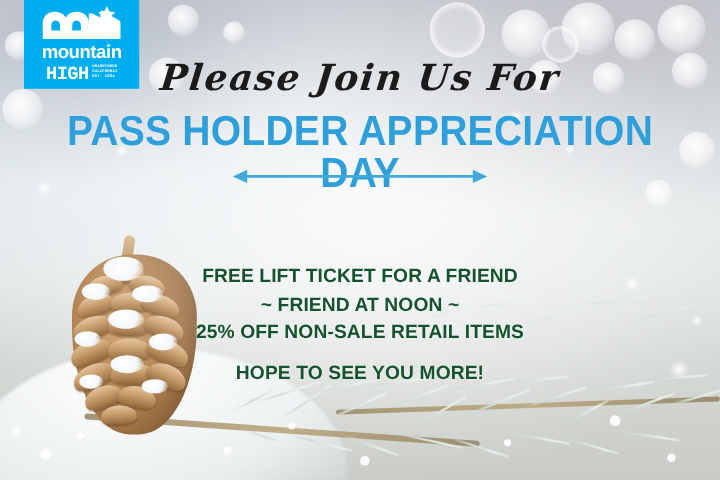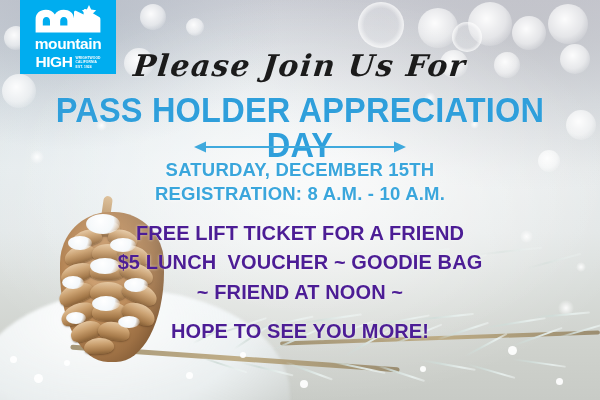--- a/index.html
+++ b/index.html
@@ -156,23 +156,23 @@
   .logo-word {
     color: #ffffff;
     font-weight: 700;
     letter-spacing: -0.4px;
     line-height: 0.92;
     text-align: center;
   }
   .logo-mountain { font-size: 15.5px; margin-top: 2px; }
   .logo-high-row {
     display: flex;
-    align-items: flex-end;
     gap: 3px;
     margin-top: 1px;
+    font-family: Liberation Mono, monospace;
   }
   .logo-high { font-size: 15.5px; font-weight: 700; color: #fff; letter-spacing: -0.4px; }
   .logo-sub {
     font-size: 3.3px;
     line-height: 1.25;
     color: #ffffff;
     font-weight: 700;
     text-align: left;
     letter-spacing: 0.1px;
     padding-bottom: 2px;
@@ -238,23 +238,23 @@
     text-shadow: 0 0 4px rgba(255,255,255,0.85);
   }
 
   .body-lines {
     position: absolute;
     left: 0; right: 0;
     top: 219px;
     text-align: center;
     font-family: "Liberation Sans", sans-serif;
     font-weight: 700;
-    font-size: 20px;
+    font-size: 16px;
     line-height: 1.47;
-    color: #4c1d95;
+    color: #14532d;
     letter-spacing: 0.1px;
     text-shadow: 0 0 3px rgba(255,255,255,0.55);
   }
   .body-lines .gap { display: block; height: 10px; }
   .pre { white-space: pre; }
 </style>
 </head>
 <body>
 
 <div class="poster">
@@ -397,27 +397,23 @@
     <div class="headline">PASS HOLDER APPRECIATION DAY</div>
 
     <div class="arrow-wrap">
       <svg class="arrow-svg" width="212" height="14" viewBox="0 0 212 14">
         <line x1="10" y1="7" x2="202" y2="7" stroke="#3FA9DD" stroke-width="2.2"></line>
         <polygon points="0,7 12,1.5 12,12.5" fill="#3FA9DD"></polygon>
         <polygon points="212,7 200,1.5 200,12.5" fill="#3FA9DD"></polygon>
       </svg>
     </div>
 
-    <div class="datelines">
-      <div>SATURDAY, DECEMBER 15TH</div>
-      <div>REGISTRATION: 8 A.M. - 10 A.M.</div>
-    </div>
 
     <div class="body-lines">
       <div class="pre">FREE LIFT TICKET FOR A FRIEND</div>
-      <div class="pre">$5 LUNCH  VOUCHER ~ GOODIE BAG</div>
       <div class="pre">~ FRIEND AT NOON ~</div>
+      <div class="pre">25% OFF NON-SALE RETAIL ITEMS</div>
       <span class="gap"></span>
       <div>HOPE TO SEE YOU MORE!</div>
     </div>
 
   </div>
 </div>
 
 </body></html>

